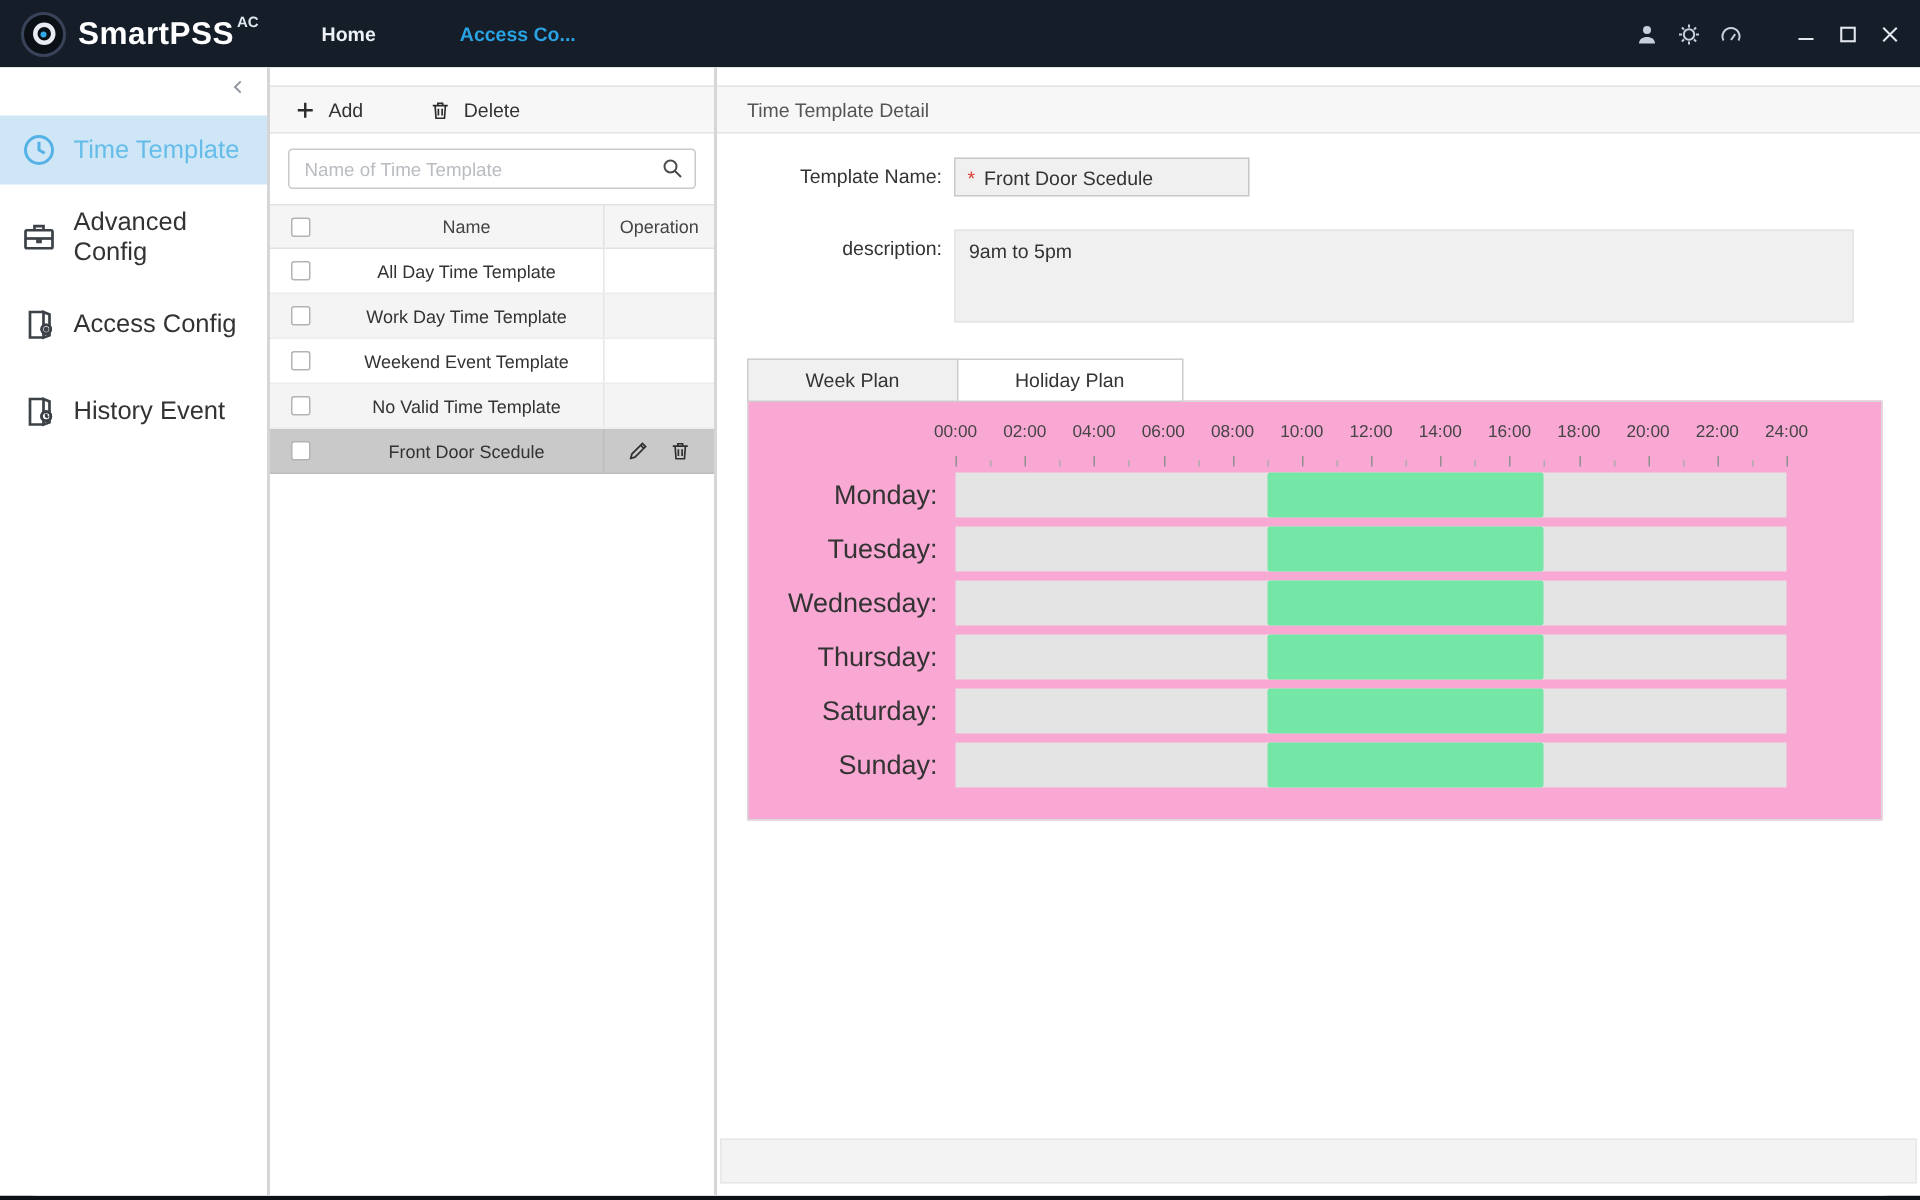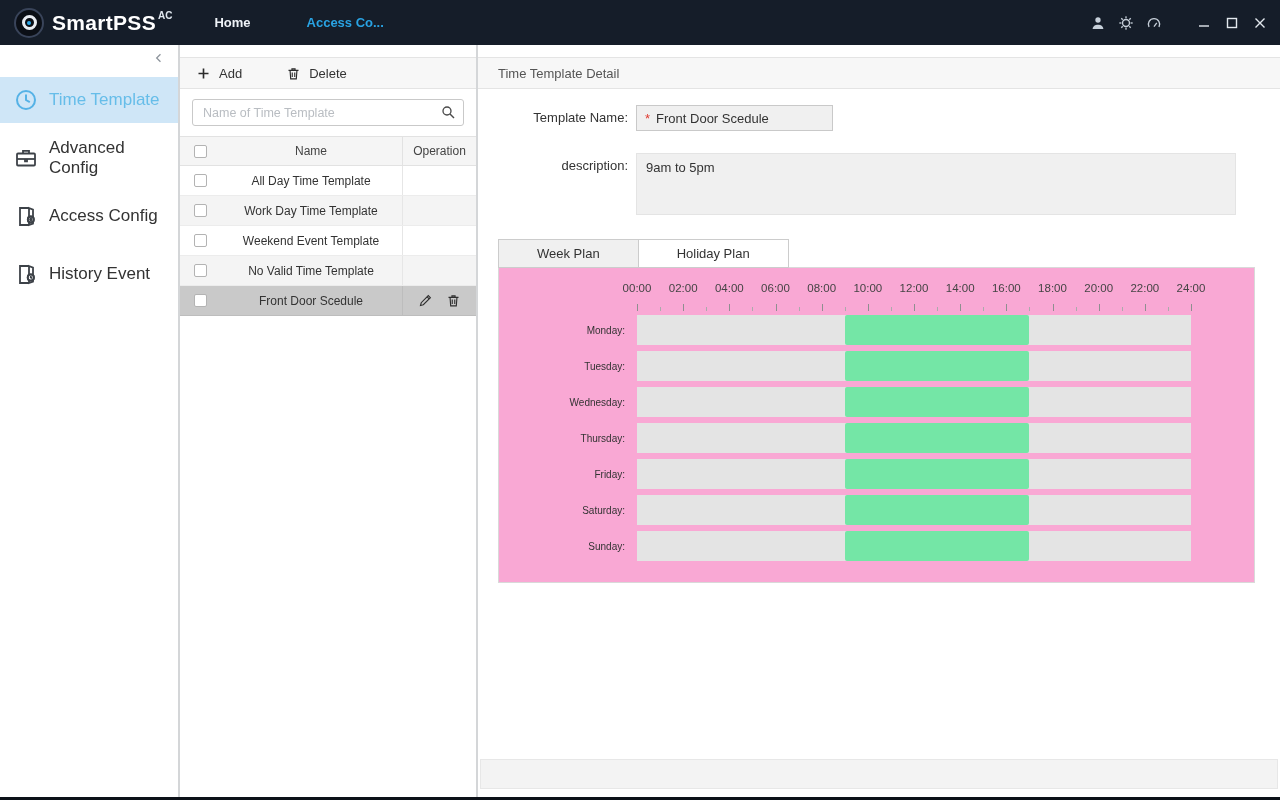--- a/index.html
+++ b/index.html
@@ -102,21 +102,21 @@
   .plan-tab.active{background:#f0f0f0;}
 
   .schedule{margin:-1px 25px 0 20px;border:1px solid #d9d9d9;background:#f9a8d4;padding:14px 0 18px 0;flex-shrink:0;}
   .ruler-row{display:flex;height:30px;}
   .ruler-spacer{width:138px;flex-shrink:0;}
   .ruler{position:relative;width:554px;}
   .tlabel{position:absolute;top:0;transform:translateX(-50%);font-size:11.5px;color:#444;white-space:nowrap;}
   .tick{position:absolute;bottom:1px;width:1px;height:7px;background:#8f8f8f;}
   .tick.minor{height:4px;background:#ababab;}
   .day-row{display:flex;align-items:center;height:36px;}
-  .day-label{width:138px;text-align:right;padding-right:12px;font-size:10px;color:#333;flex-shrink:0;}
+  .day-label{width:138px;text-align:right;padding-right:12px;font-size:18px;color:#333;flex-shrink:0;}
   .track{position:relative;width:554px;height:30px;background:var(--track);cursor:pointer;}
   .seg{position:absolute;top:0;height:100%;background:var(--seg);border-radius:2px;}
 
   .detail-footer{position:absolute;left:2px;right:2px;bottom:8px;height:30px;background:#f3f3f3;
                  border:1px solid #e7e7e7;}
 </style>
 </head>
 <body>
 
 <div class="window">
@@ -411,26 +411,20 @@
                 <span class="seg" style="left:37.5%;width:33.33333333333333%"></span>
               </span>
             </div>
             <div class="day-row">
               <span class="day-label">Thursday:</span>
               <span class="track">
                 <span class="seg" style="left:37.5%;width:33.33333333333333%"></span>
               </span>
             </div>
             <div class="day-row">
-              <span class="day-label">Friday:</span>
-              <span class="track">
-                <span class="seg" style="left:37.5%;width:33.33333333333333%"></span>
-              </span>
-            </div>
-            <div class="day-row">
               <span class="day-label">Saturday:</span>
               <span class="track">
                 <span class="seg" style="left:37.5%;width:33.33333333333333%"></span>
               </span>
             </div>
             <div class="day-row">
               <span class="day-label">Sunday:</span>
               <span class="track">
                 <span class="seg" style="left:37.5%;width:33.33333333333333%"></span>
               </span>

